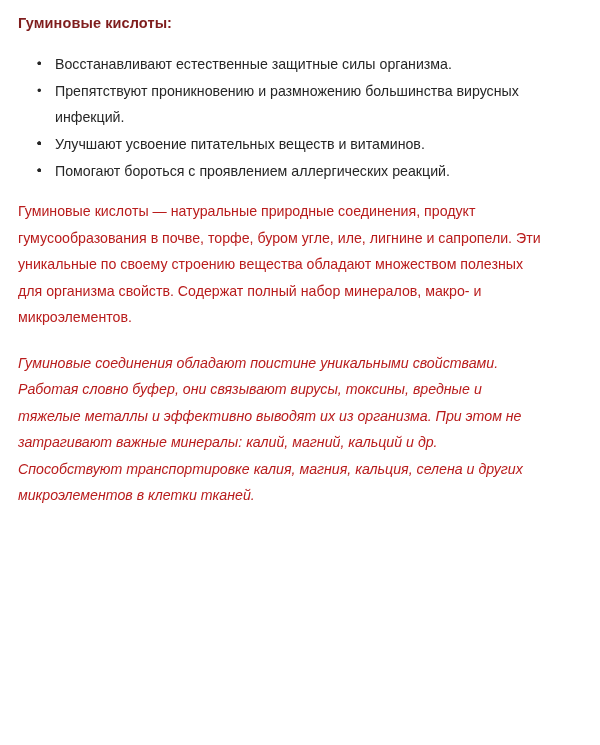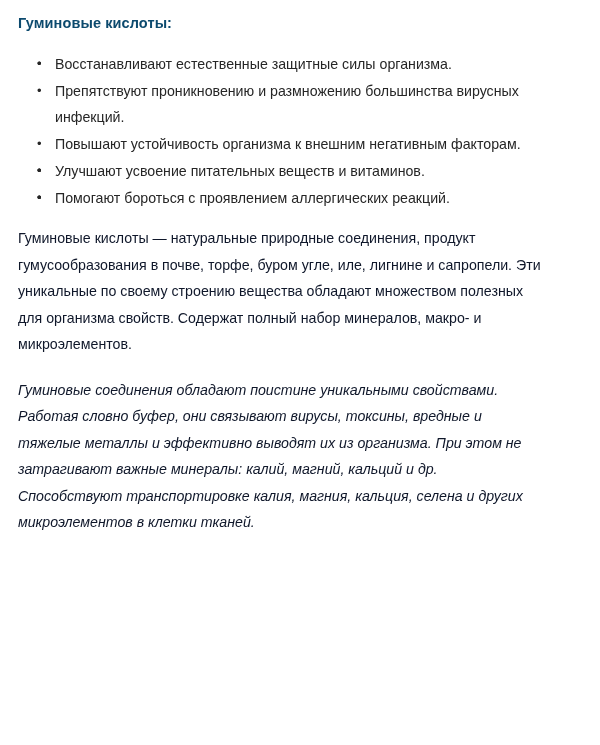--- a/index.html
+++ b/index.html
@@ -25,21 +25,21 @@
     padding: 13px 55px 0 18px;
     background: #ffffff;
   }
 
   .doc-heading {
     font-size: 14.5px;
     font-weight: bold;
     line-height: 20px;
     letter-spacing: 0.1px;
     margin: 0 0 18px 0;
-    color: #0c4a6e;
+    color: #7f1d1d;
   }
 
   .benefit-list {
     list-style: none;
     margin: 0 0 14px 0;
     padding: 0;
   }
 
   .benefit-item {
     position: relative;
@@ -56,21 +56,21 @@
     top: 0;
     line-height: 26px;
     font-size: 13px;
     color: #262626;
   }
 
   .body-paragraph {
     font-size: 14.2px;
     line-height: 26.5px;
     margin: 0 0 19px 0;
-    color: #0f172a;
+    color: #b91c1c;
   }
 
   .body-paragraph:last-child {
     margin-bottom: 0;
     font-style: italic;
   }
 </style>
 </head>
 <body>
 
@@ -85,21 +85,20 @@
     <li class="benefit-item">
       <span class="bullet-dot">•</span>
       <span class="benefit-text">Восстанавливают естественные защитные силы организма.</span>
     </li>
     <li class="benefit-item">
       <span class="bullet-dot">•</span>
       <span class="benefit-text">Препятствуют проникновению и размножению большинства вирусных инфекций.</span>
     </li>
     <li class="benefit-item">
       <span class="bullet-dot">•</span>
-      <span class="benefit-text">Повышают устойчивость организма к внешним негативным факторам.</span>
     </li>
     <li class="benefit-item">
       <span class="bullet-dot">•</span>
     </li>
     <li class="benefit-item">
       <span class="bullet-dot">•</span>
     </li>
     <li class="benefit-item">
       <span class="bullet-dot">•</span>
       <span class="benefit-text">Улучшают усвоение питательных веществ и витаминов.</span>

